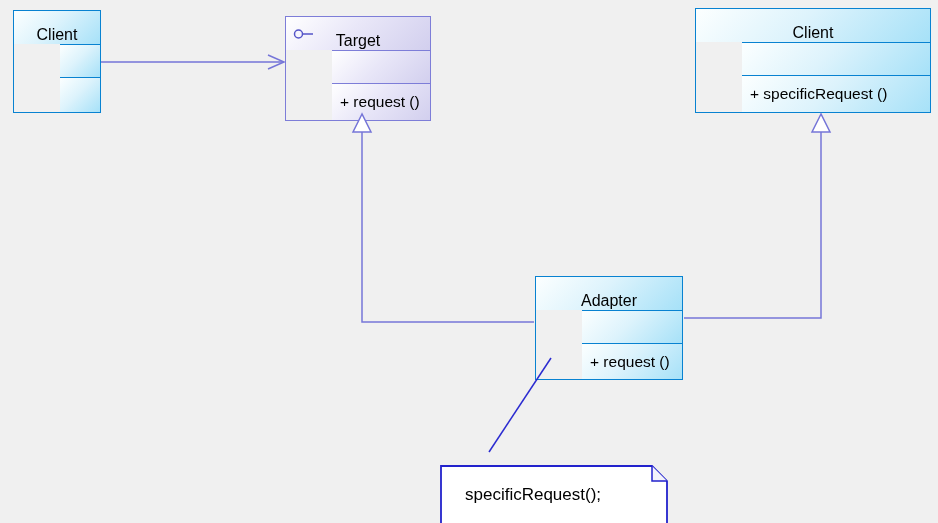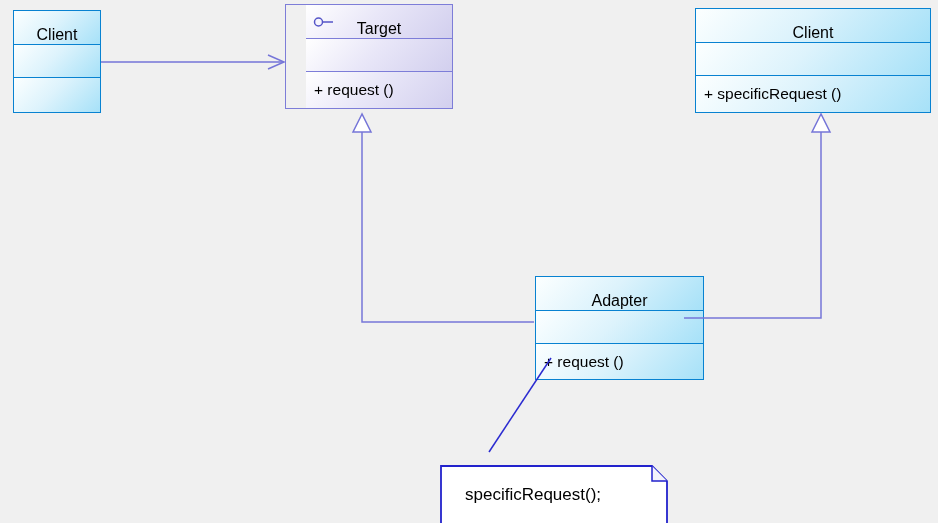--- a/index.html
+++ b/index.html
@@ -11,21 +11,21 @@
     overflow:hidden;
   }
   .uml-class{
     position:absolute;
     display:flex;flex-direction:column;
     box-sizing:border-box;
     border:1.5px solid var(--bc);
     z-index:2;
   }
   .uml-class .comp{box-sizing:border-box;flex:none;}
-  .uml-class .comp + .comp{border-top:1.5px solid var(--bc);}
+  .uml-class .comp + .comp{border-top:1.5px solid var(--bc);margin-left:46px;}
   .uml-class .comp{background:var(--grad);}
   .cyan{--bc:#0882d1;--grad:linear-gradient(135deg,#fcffff 0%,#ddf3fc 45%,#a6e1f8 100%);}
   .violet{--bc:#7d7dd8;--grad:linear-gradient(135deg,#ffffff 0%,#e9e7f8 45%,#d2cfee 100%);}
   .comp.title{
     height:33px;
     display:flex;align-items:flex-end;justify-content:center;
     font-size:16px;color:#000;position:relative;
   }
   .comp.attrs{height:33px;}
   .comp.methods{
@@ -76,21 +76,21 @@
   </svg>
 
   <div class="uml-class cyan" style="left:13px;top:10px;width:88px;height:103px;">
     <div class="comp title">
       <span>Client</span>
     </div>
     <div class="comp attrs"></div>
     <div class="comp methods"></div>
   </div>
 
-  <div class="uml-class violet" style="left:285px;top:4px;width:168px;height:105px;padding-left:20px;">
+  <div class="uml-class violet" style="left:285px;top:16px;width:146px;height:105px;">
     <div class="comp title">
       <span class="iface-icon">
         <svg width="22" height="12" viewBox="0 0 22 12">
           <circle cx="5.5" cy="6" r="4" fill="#f6f5fd" stroke="#5555c8" stroke-width="1.5"></circle>
           <line x1="9.5" y1="6" x2="20" y2="6" stroke="#5555c8" stroke-width="1.5"></line>
         </svg>
       </span>
       <span>Target</span>
     </div>
     <div class="comp attrs"></div>
@@ -102,21 +102,21 @@
   <div class="uml-class cyan" style="left:695px;top:8px;width:236px;height:105px;">
     <div class="comp title">
       <span>Client</span>
     </div>
     <div class="comp attrs"></div>
     <div class="comp methods">
       <span>+ specificRequest ()</span>
     </div>
   </div>
 
-  <div class="uml-class cyan" style="left:535px;top:276px;width:169px;height:104px;">
+  <div class="uml-class cyan" style="left:535px;top:276px;width:148px;height:104px;">
     <div class="comp title">
       <span>Adapter</span>
     </div>
     <div class="comp attrs"></div>
     <div class="comp methods">
       <span>+ request ()</span>
     </div>
   </div>
 
   <div class="note">

